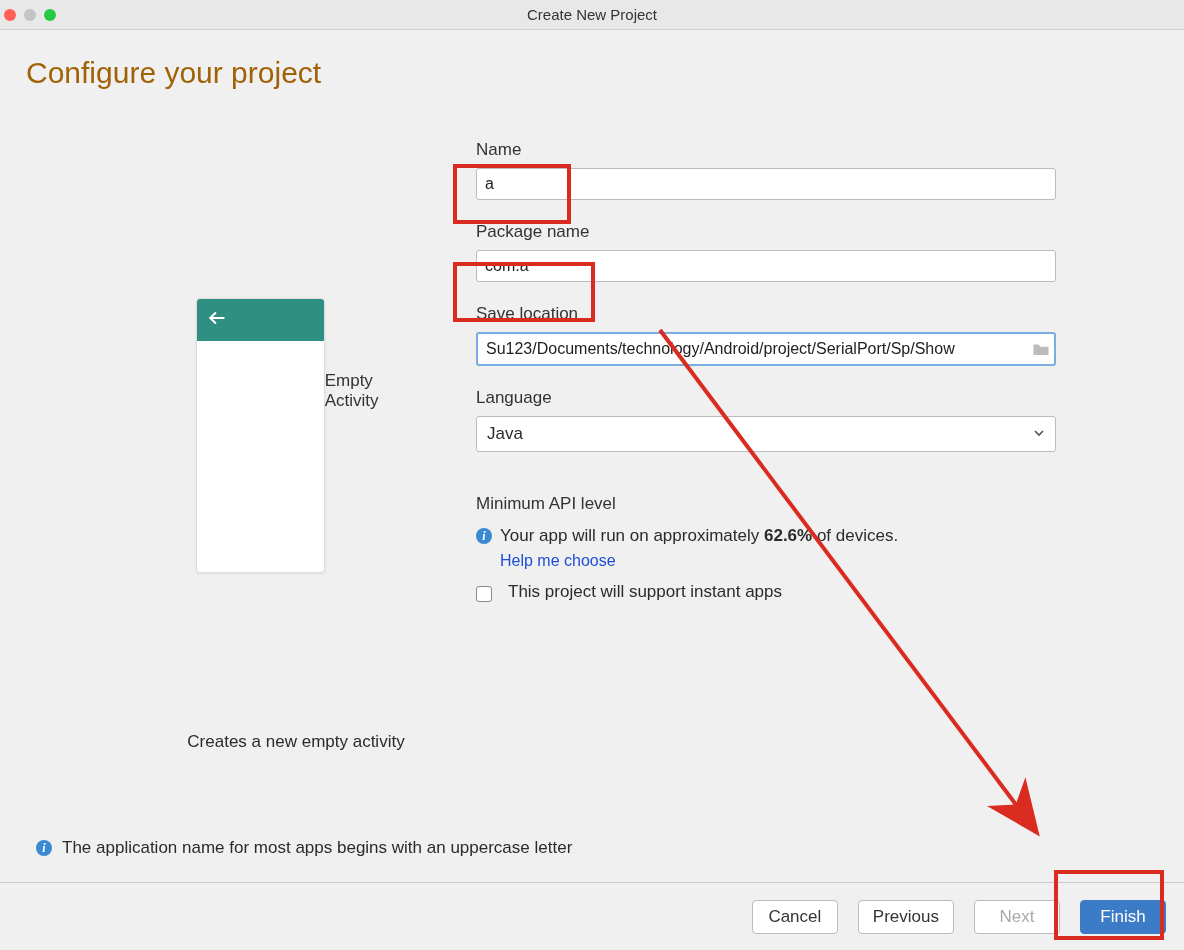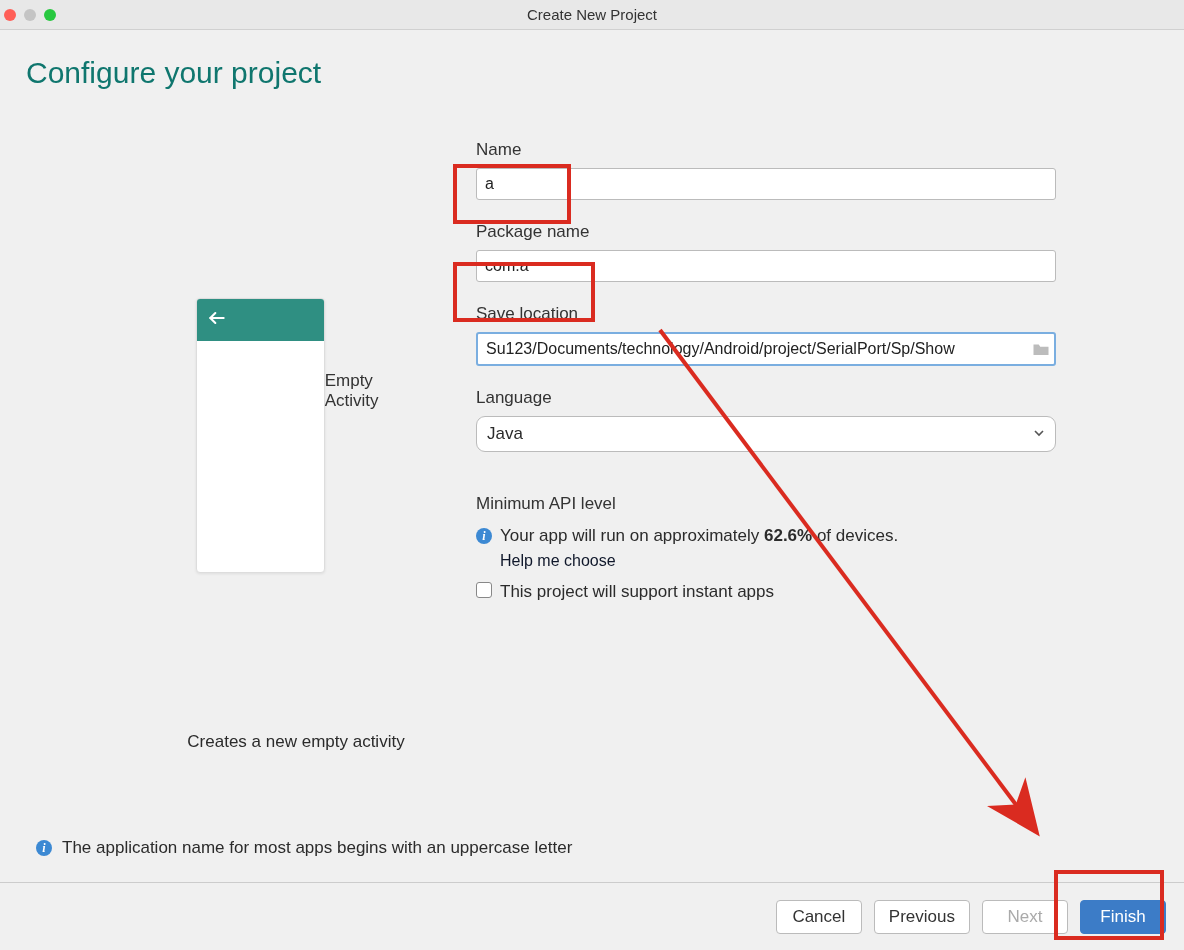--- a/index.html
+++ b/index.html
@@ -39,21 +39,21 @@
 
   .content {
     padding: 26px 26px 0 26px;
     height: 852px;
     position: relative;
   }
   h1.page-title {
     margin: 0 0 50px 0;
     font-weight: 400;
     font-size: 30px;
-    color: #0f766e;
+    color: #a16207;
   }
 
   .main-cols {
     display: flex;
     gap: 80px;
     padding-left: 170px;
   }
   .left-col {
     width: 200px;
     display: flex;
@@ -123,21 +123,21 @@
     position: absolute;
     right: 6px;
     top: 9px;
     width: 18px;
     height: 16px;
   }
   .select {
     width: 580px;
     height: 36px;
     border: 1px solid #bbb;
-    border-radius: 9px;
+    border-radius: 3px;
     padding: 0 10px;
     background: #fff;
     display: flex;
     align-items: center;
     justify-content: space-between;
     font-size: 17px;
   }
   .select .caret svg { width: 12px; height: 12px; }
   .api-row {
     display: flex;
@@ -155,23 +155,23 @@
   .info-icon {
     width: 16px; height: 16px; border-radius: 50%;
     background: #3c89d3;
     color: #fff;
     display: flex; align-items: center; justify-content: center;
     font-family: Georgia, serif;
     font-style: italic;
     font-size: 12px;
     font-weight: bold;
   }
-  .link { color: #0f172a; cursor: pointer; }
+  .link { color: #1d4ed8; cursor: pointer; }
   .check-row {
-    display: flex; align-items: flex-start; gap: 8px;
+    display: flex; align-items: flex-end; gap: 16px;
     margin-top: 12px; font-size: 17px;
   }
   .chk {
     width: 16px; height: 16px;
     border: 1.4px solid #888;
     border-radius: 3px;
     background: #fff;
   }
 
   .bottominfo {
@@ -183,21 +183,21 @@
     gap: 10px;
     font-size: 17px;
   }
 
   .buttonbar {
     height: 68px;
     border-top: 1px solid #ccc;
     display: flex;
     align-items: center;
     justify-content: flex-end;
-    gap: 12px;
+    gap: 20px;
     padding: 0 18px;
   }
   .btn {
     height: 34px;
     min-width: 86px;
     padding: 0 14px;
     border-radius: 4px;
     border: 1px solid #bbb;
     background: #fff;
     font-size: 17px;

